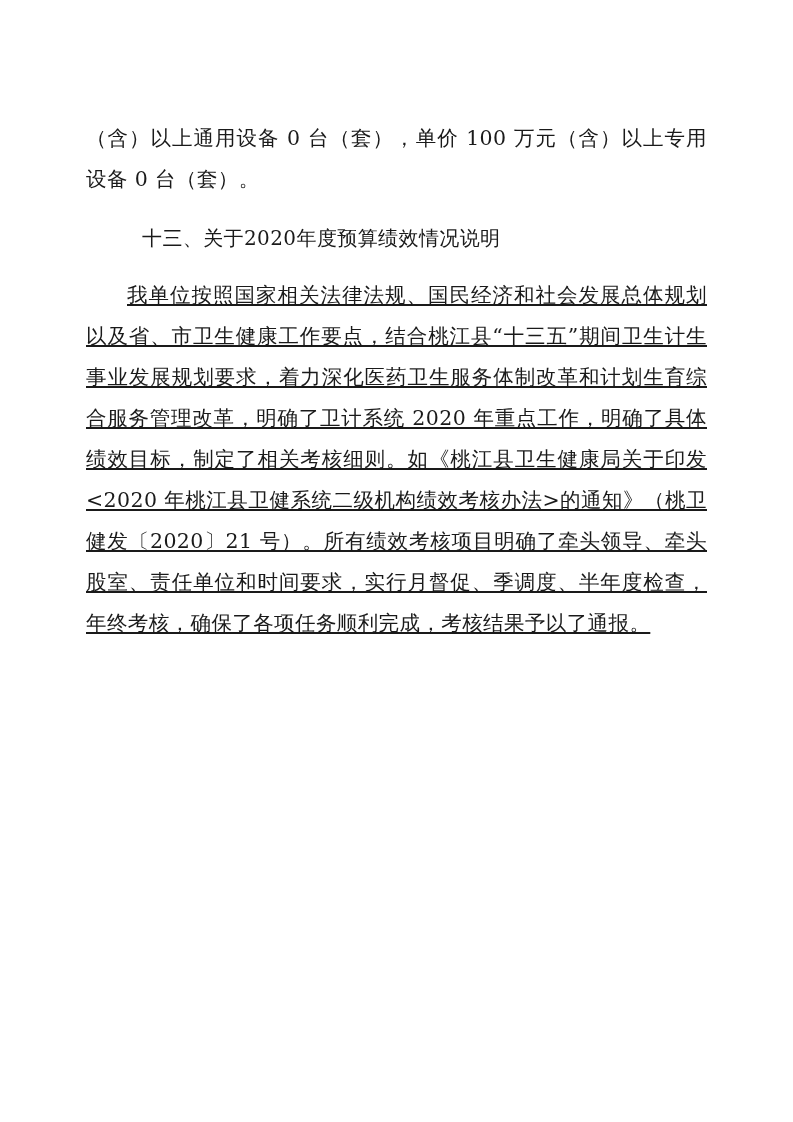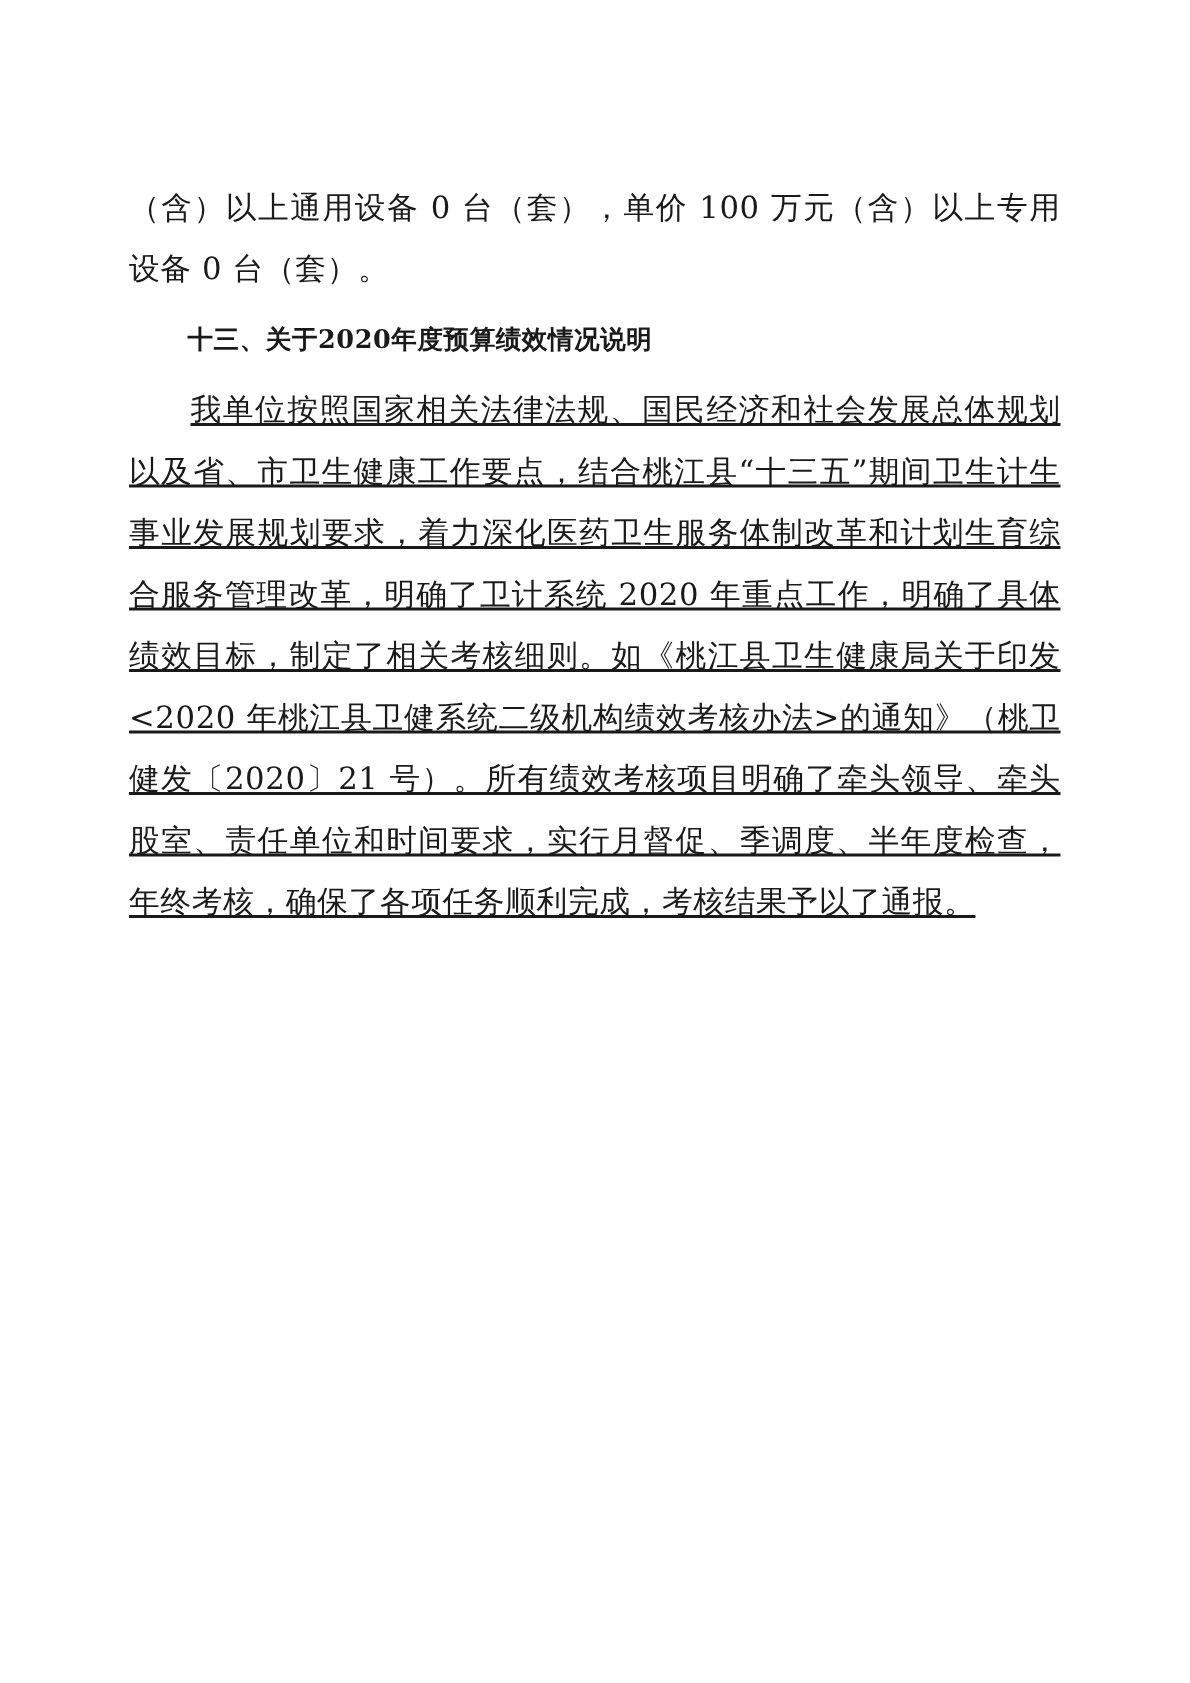--- a/index.html
+++ b/index.html
@@ -33,25 +33,25 @@
     text-align: justify;
     text-justify: inter-ideograph;
     letter-spacing: 0.4px;
     margin: 0;
     word-break: break-all;
   }
   .para-continued {
     text-indent: 0;
   }
   .heading {
-    font-size: 17px;
+    font-size: 20px;
     line-height: 41px;
-    font-weight: bold;
+    font-weight: normal;
     text-indent: 2em;
-    margin: 5px;
+    margin: 16px;
     letter-spacing: 0.4px;
   }
   .para-indent {
     text-indent: 2em;
     text-decoration: underline;
   }
   .spacer-small { height: 2px; }
 </style>
 </head>
 <body>

